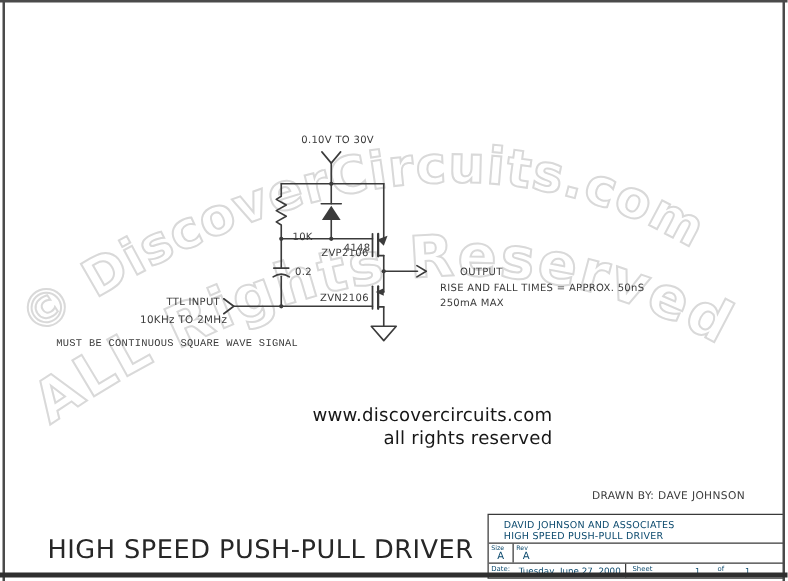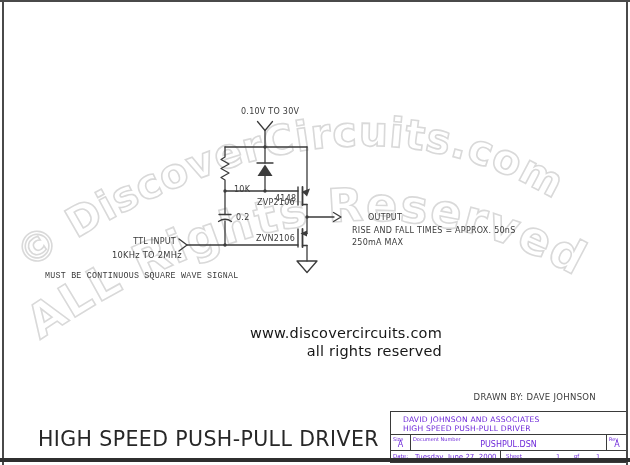--- a/index.html
+++ b/index.html
@@ -54,21 +54,21 @@
   
   .sheet-title {
     position:absolute; z-index:4; left:38px; top:427px;
     font-size:20.5px; letter-spacing:0.4px; color:#272727;
   }
 
   
   .tblock {
     position:absolute; z-index:5; left:390px; top:411px; width:238px; height:52px;
     border:1.3px solid #3a3a3a; box-sizing:border-box; overflow:hidden;
-    color:#6d28d9; background:transparent;
+    color:#0c4a6e; background:transparent;
   }
   .tb-row-a { height:23px; border-bottom:1px solid #3a3a3a; box-sizing:border-box;
               padding:2.5px 0 0 12px; font-size:7.6px; line-height:9.6px;
               letter-spacing:0.2px; }
   .tb-row-b { height:16px; border-bottom:1px solid #3a3a3a; box-sizing:border-box;
               display:flex; }
   .tb-row-c { height:12px; position:relative; }
   .tb-cell  { position:relative; box-sizing:border-box; }
   .tb-size  { width:20px; border-right:1px solid #3a3a3a; }
   .tb-doc   { flex:1;     border-right:1px solid #3a3a3a; }
@@ -202,24 +202,20 @@
 <div class="tblock">
   <div class="tb-row-a">
     <div>DAVID JOHNSON AND ASSOCIATES</div>
     <div>HIGH SPEED PUSH-PULL DRIVER</div>
   </div>
   <div class="tb-row-b">
     <div class="tb-cell tb-size">
       <span class="lab">Size</span>
       <span class="val">A</span>
     </div>
-    <div class="tb-cell tb-doc">
-      <span class="lab">Document Number</span>
-      <span class="val">PUSHPUL.DSN</span>
-    </div>
     <div class="tb-cell tb-rev">
       <span class="lab">Rev</span>
       <span class="val">A</span>
     </div>
   </div>
   <div class="tb-row-c">
     <div class="tb-date">
       <span class="lab2">Date:</span>
       <span class="val2">Tuesday, June 27, 2000</span>
     </div>

